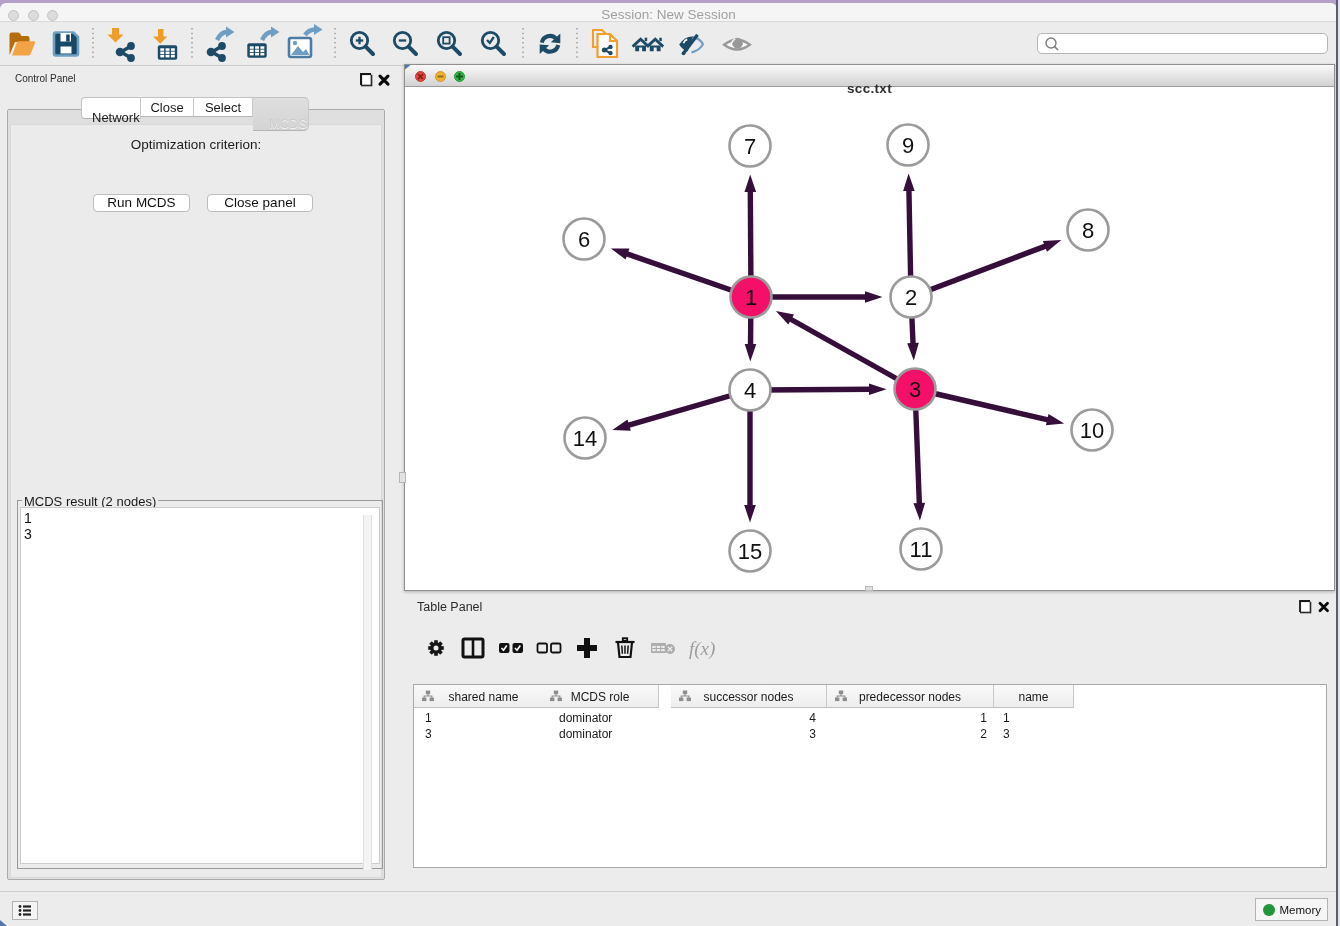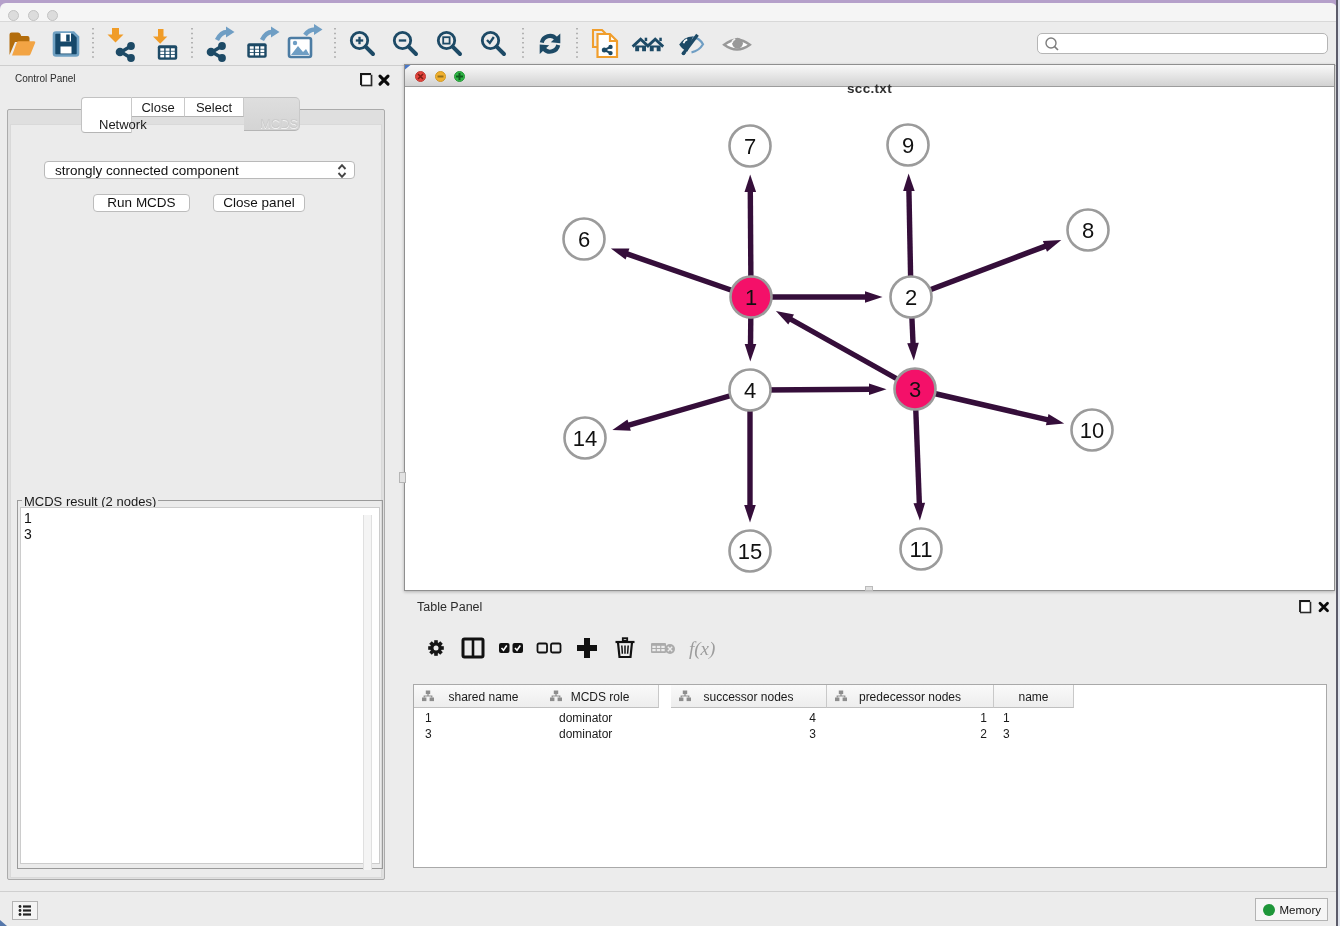--- a/index.html
+++ b/index.html
@@ -59,20 +59,21 @@
 .th { position:absolute; top:0; height:23px; background:linear-gradient(#fafafa,#ededed); border-right:1px solid #c9c9c9; border-bottom:1px solid #c0c0c0; font-size:12px; color:#1a1a1a; text-align:center; line-height:25px; }
 .th .ti { position:absolute; left:8px; top:5px; }
 .tr { position:absolute; left:0; width:100%; height:16px; font-size:12px; color:#1a1a1a; }
 .tr span { position:absolute; top:0; line-height:16px; }
 </style>
 <div class="abs" id="desktop"></div>
 <div class="abs" id="titlebar">
   <div class="tl-circle" style="left:8px"></div>
   <div class="tl-circle" style="left:27.5px"></div>
   <div class="tl-circle" style="left:47px"></div>
+  <div id="title-text">Session: New Session</div>
 </div>
 <div class="abs" id="toolbar">
 <svg width="1000" height="44" style="position:absolute;left:0;top:0" xmlns="http://www.w3.org/2000/svg">
   <g id="ic-folder" transform="translate(22,22)">
     <path d="M-12.5,11 L-12.5,-9.5 Q-12.5,-11.5 -10.5,-11.5 L-4,-11.5 Q-2.2,-11.5 -1.6,-10 L-0.8,-8 L5.5,-8 Q7.5,-8 7.5,-6 L7.5,-2 L-7,-2 Z" fill="#b36d0c"></path>
     <path d="M-10,11.5 L-5.2,-1.5 Q-4.8,-2.8 -3.3,-2.8 L12,-2.8 Q13.8,-2.8 13.2,-1.2 L8.6,10 Q8.1,11.5 6.5,11.5 Z" fill="#f2a444"></path>
   </g>
   <g id="ic-save" transform="translate(66,22)">
     <path d="M-12,-9.5 a2,2 0 0 1 2,-2 h17.5 l4.5,4.5 v16.5 a2,2 0 0 1 -2,2 h-20 a2,2 0 0 1 -2,-2 Z" fill="#16486a" stroke="#6fa0c2" stroke-width="2.6"></path>
     <path d="M-5.5,-11 h10.5 v8.5 h-10.5 Z" fill="#fff"></path>
@@ -228,33 +229,28 @@
       <path d="M1,12 L1,1 L11,1" fill="none" stroke="#1a1a1a" stroke-width="2"></path>
       <path d="M11.5,2 L11.5,12.5 L1,12.5" fill="none" stroke="#2a2a2a" stroke-width="1.6"></path>
     </svg>
   <svg class="wicon" style="left:377px;top:7px" width="14" height="14" xmlns="http://www.w3.org/2000/svg">
       <path d="M3,3.2 L11,11.2 M11,3.2 L3,11.2" stroke="#0a0a0a" stroke-width="3.1" stroke-linecap="round"></path>
     </svg>
   <div id="cp-outer">
       <div id="cp-inner"></div>
     </div>
   <div id="cp-tabs">
-    <div class="cptab first" style="width:51px;padding:17px">Network</div>
+    <div class="cptab first" style="width:60px;padding:10px">Network</div>
     <div class="cptab" style="width:53px;padding:0">Close</div>
     <div class="cptab" style="width:59px;padding:0">Select</div>
     <div class="cptab sel" style="width:56px;padding:16px">MCDS</div>
   </div>
-  <div id="combo">strongly connected component
-    <svg width="10" height="14" style="position:absolute;right:7px;top:2px" xmlns="http://www.w3.org/2000/svg">
-      <path d="M1.5,5 L5,1.2 L8.5,5" fill="none" stroke="#444" stroke-width="1.9"></path>
-      <path d="M1.5,9 L5,12.8 L8.5,9" fill="none" stroke="#444" stroke-width="1.9"></path>
-    </svg>
-  </div>
+  <div id="opt-label">Optimization criterion:</div>
   <div class="btn" style="left:93px;width:97px">Run MCDS</div>
-  <div class="btn" style="left:213px;width:92px">Close panel</div>
+  <div class="btn" style="left:207px;width:106px">Close panel</div>
   <div id="fieldset">
     <div id="fs-legend">MCDS result (2 nodes)</div>
     <div id="fs-white">1<br>3<div id="fs-track"></div></div>
   </div>
 </div>
 
 <div class="abs" id="netwin">
   <div id="net-title">
     <svg width="7" height="7" style="position:absolute;left:0;top:0" xmlns="http://www.w3.org/2000/svg">
         <path d="M0,0 L5.5,0 L0,4.5 Z" fill="#4a78c8"></path>

